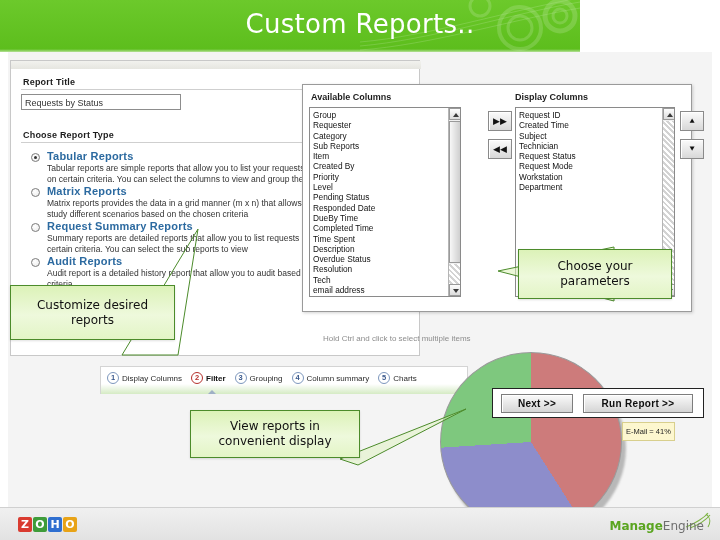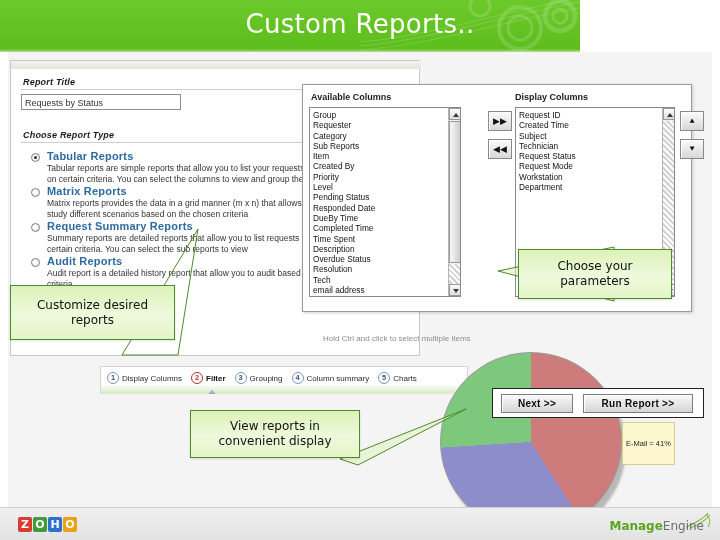--- a/index.html
+++ b/index.html
@@ -50,21 +50,20 @@
     position:absolute; left:10px; top:8px; width:410px; height:296px;
     background:#ffffff; border:1px solid #c8c8c8;
   }
   .app-left-top {
     position:absolute; left:0; top:0; width:410px; height:8px;
     background:linear-gradient(180deg,#f2f2ee 0%,#e6e6e0 100%);
   }
   .sec-label {
     position:absolute; font-size:9px; font-weight:bold; color:#1c1c1c;
     letter-spacing:.2px;
-    font-style:italic;
   }
   .sec-rule {
     position:absolute; height:1px; background:#cfcfcf;
   }
   .txt-input {
     position:absolute; border:1px solid #8d8d8d; background:#fff;
     font-size:9px; color:#333; padding:2px 3px; line-height:12px;
     font-family:"Liberation Sans", sans-serif;
   }
   .radio-row { position:absolute; }
@@ -201,21 +200,21 @@
     position:absolute; left:4px; top:6px; width:182px; height:180px;
     border-radius:50%; background:rgba(110,110,110,.45); filter:blur(1px);
   }
   .pie {
     position:absolute; left:0; top:0; width:182px; height:180px;
     border-radius:50%;
     border:1px solid #9a9a9a;
   }
   .pie-label {
     position:absolute; background:#fdf7cf; border:1px solid #d8cf8d;
-    font-size:7.5px; color:#1e1e1e; padding:16px 3px; white-space:nowrap;
+    font-size:7.5px; color:#1e1e1e; padding:4px 3px; white-space:nowrap;
     font-family:"Liberation Sans", sans-serif;
   }
   .leader {
     position:absolute; background:#7a7a7a; height:1px;
   }
 
   
   .callout {
     position:absolute;
     background:linear-gradient(180deg,#dcf2b8 0%,#eef9dc 55%,#e3f5c6 100%);

